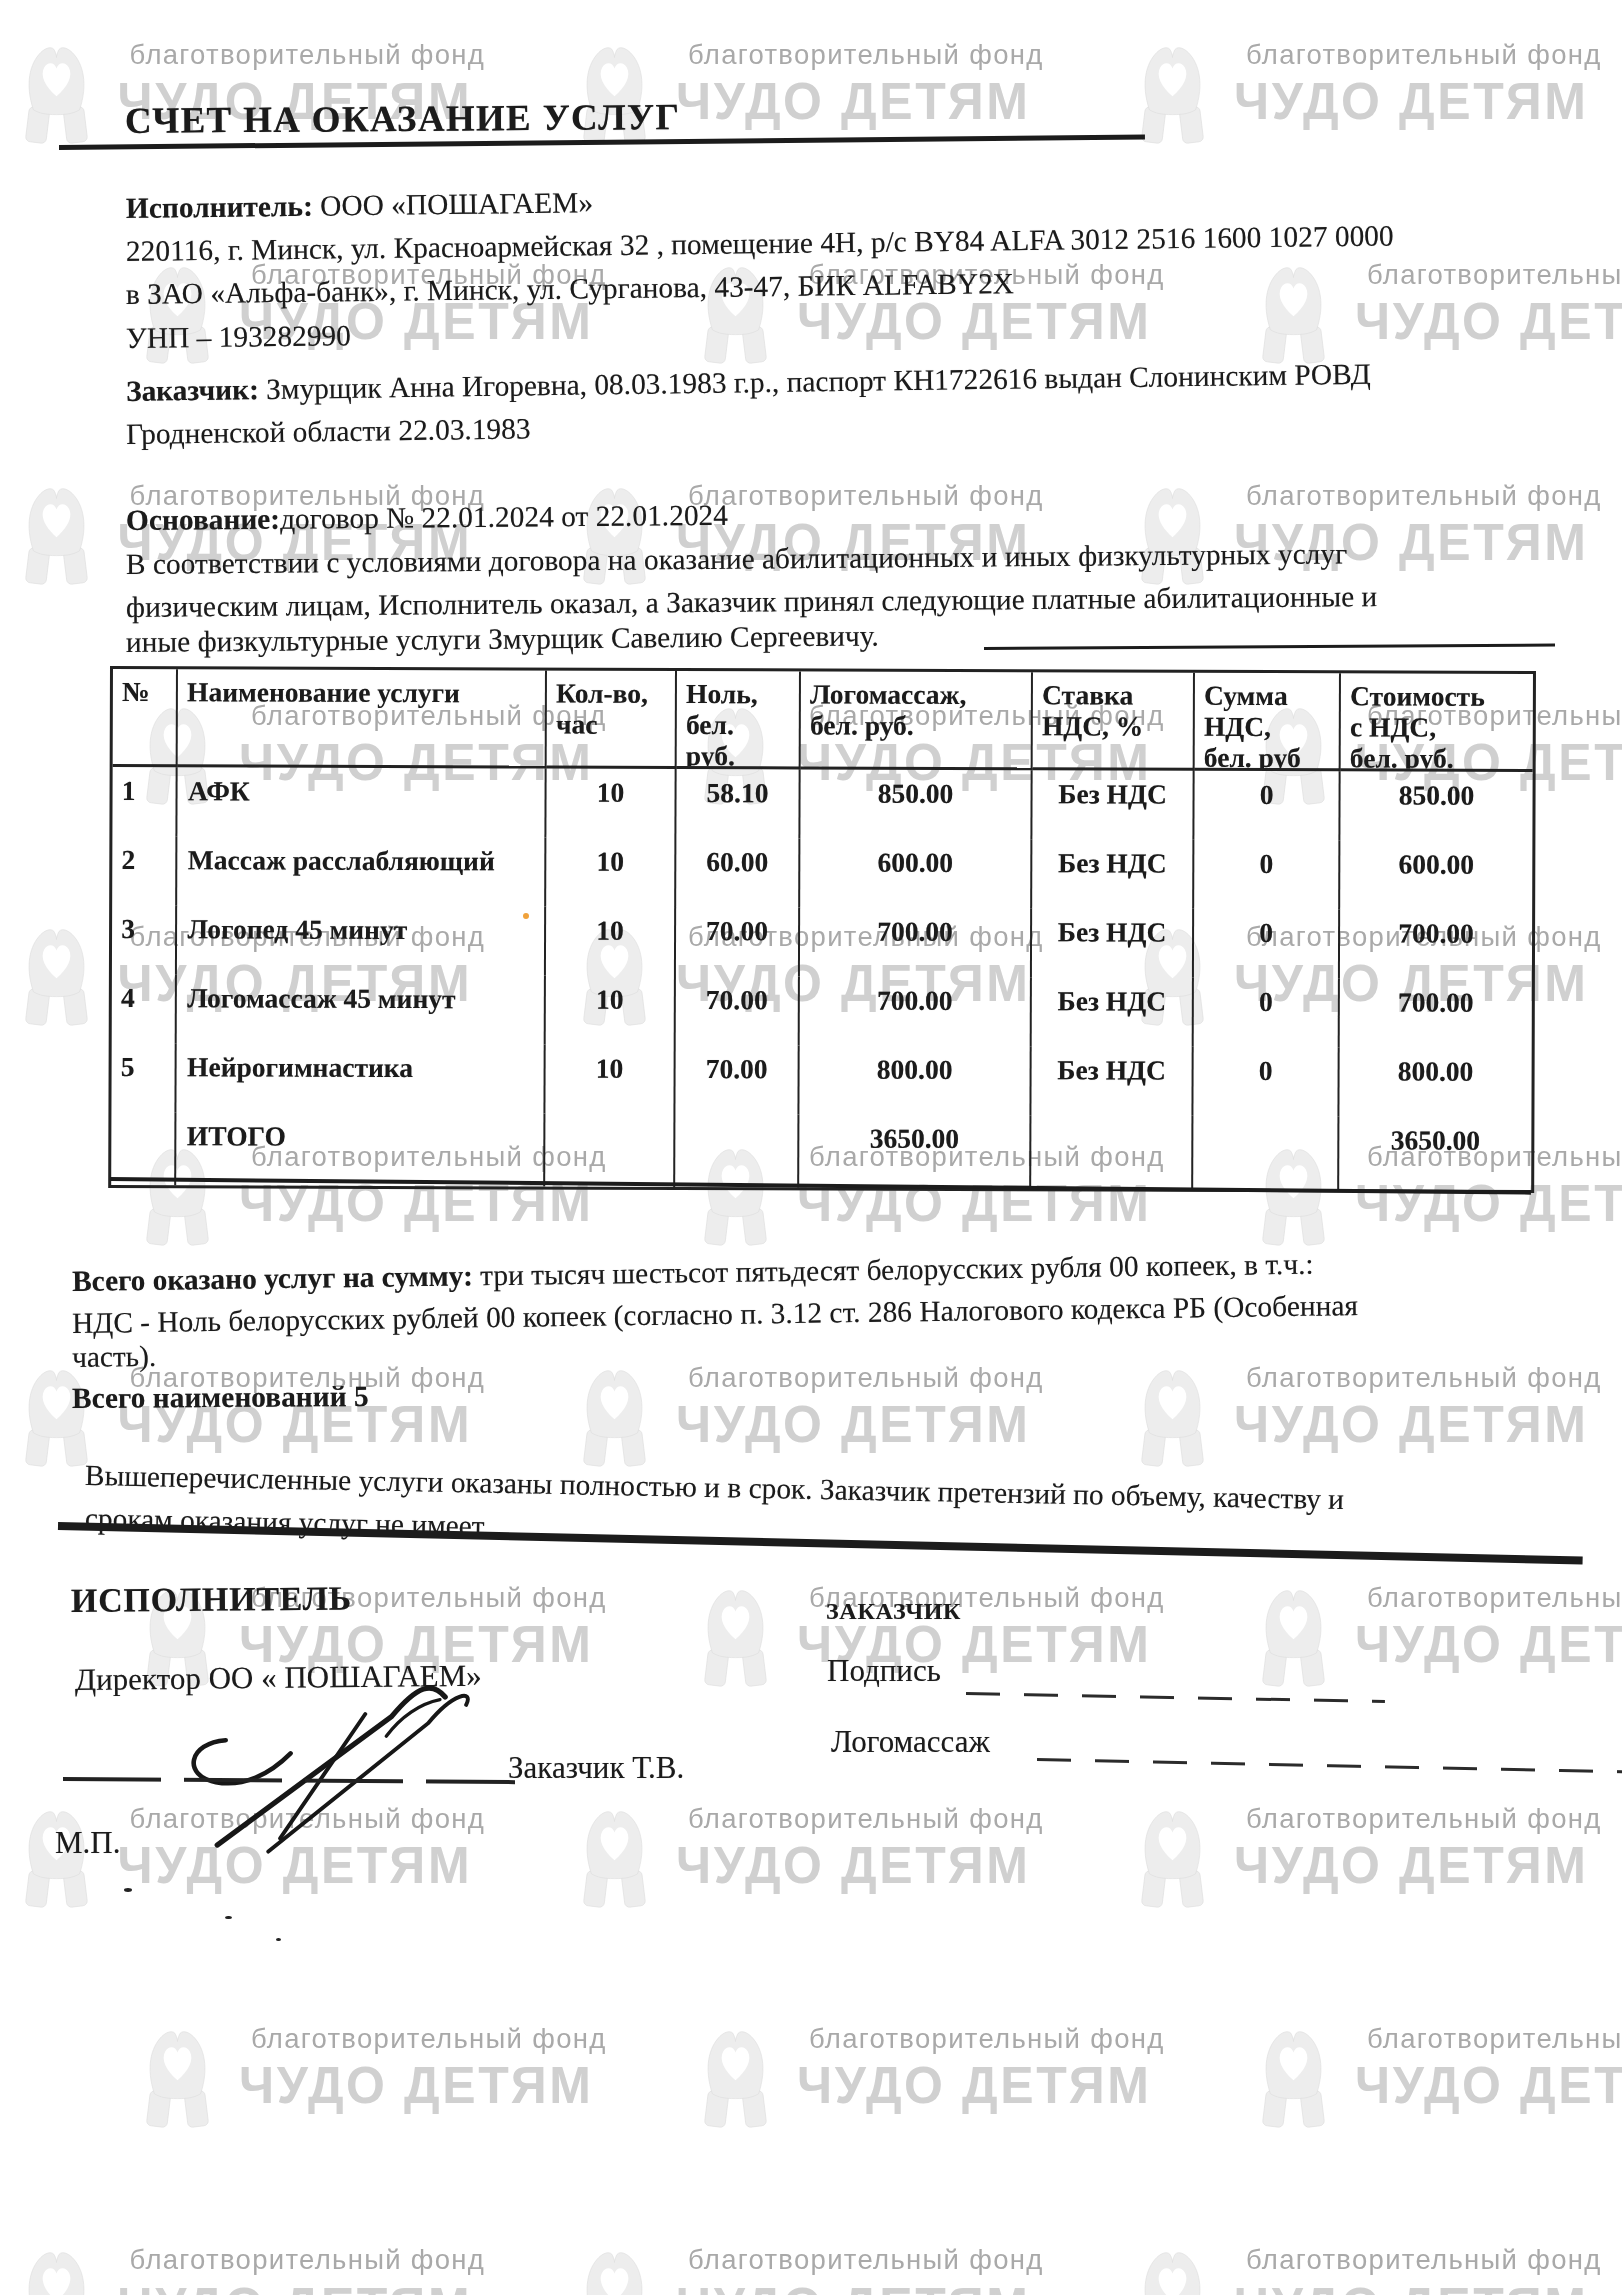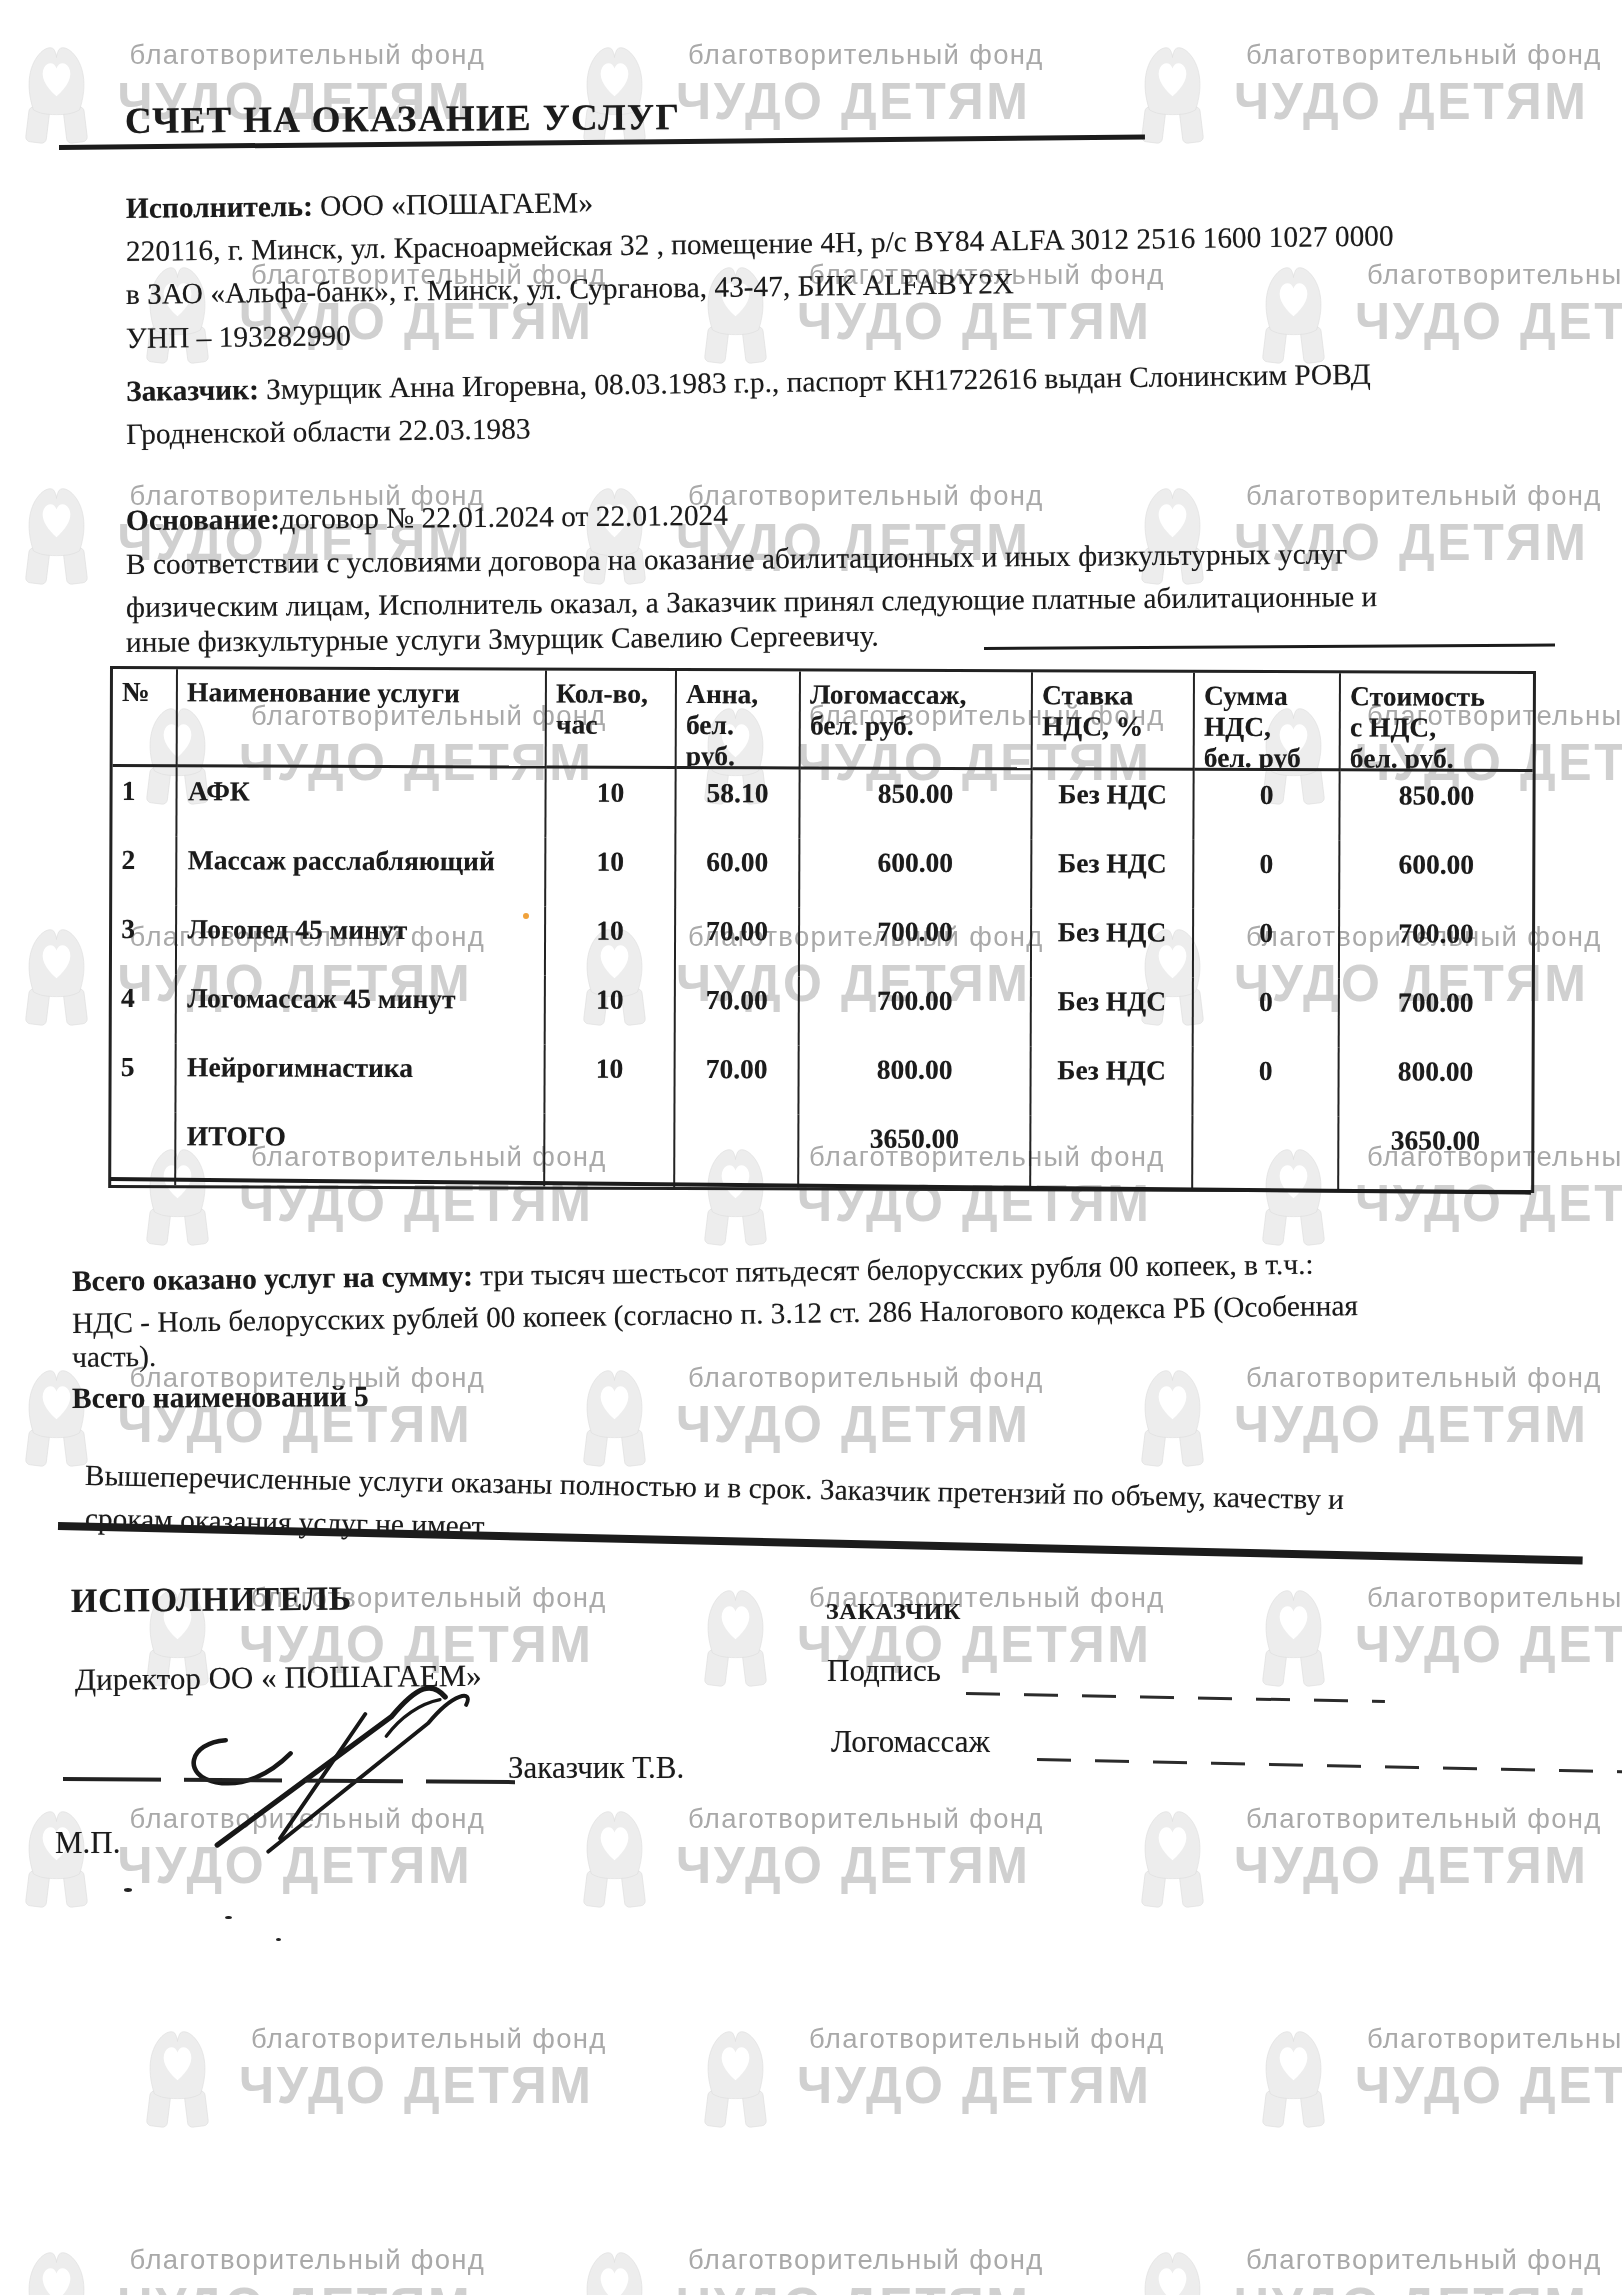--- a/index.html
+++ b/index.html
@@ -511,21 +511,21 @@
           <div>№</div>
         </div>
         <div class="th">
           <div>Наименование услуги</div>
         </div>
         <div class="th">
           <div>Кол-во,</div>
           <div>час</div>
         </div>
         <div class="th">
-          <div>Анна,</div>
+          <div>Ноль,</div>
           <div>бел.</div>
           <div>руб.</div>
         </div>
         <div class="th">
           <div>Логомассаж,</div>
           <div>бел. руб.</div>
         </div>
         <div class="th">
           <div>Ставка</div>
           <div>НДС, %</div>

